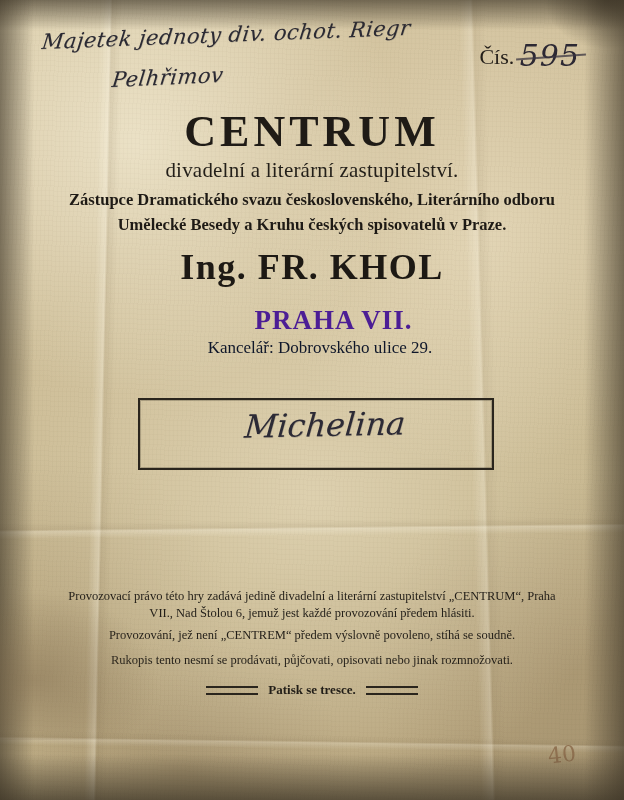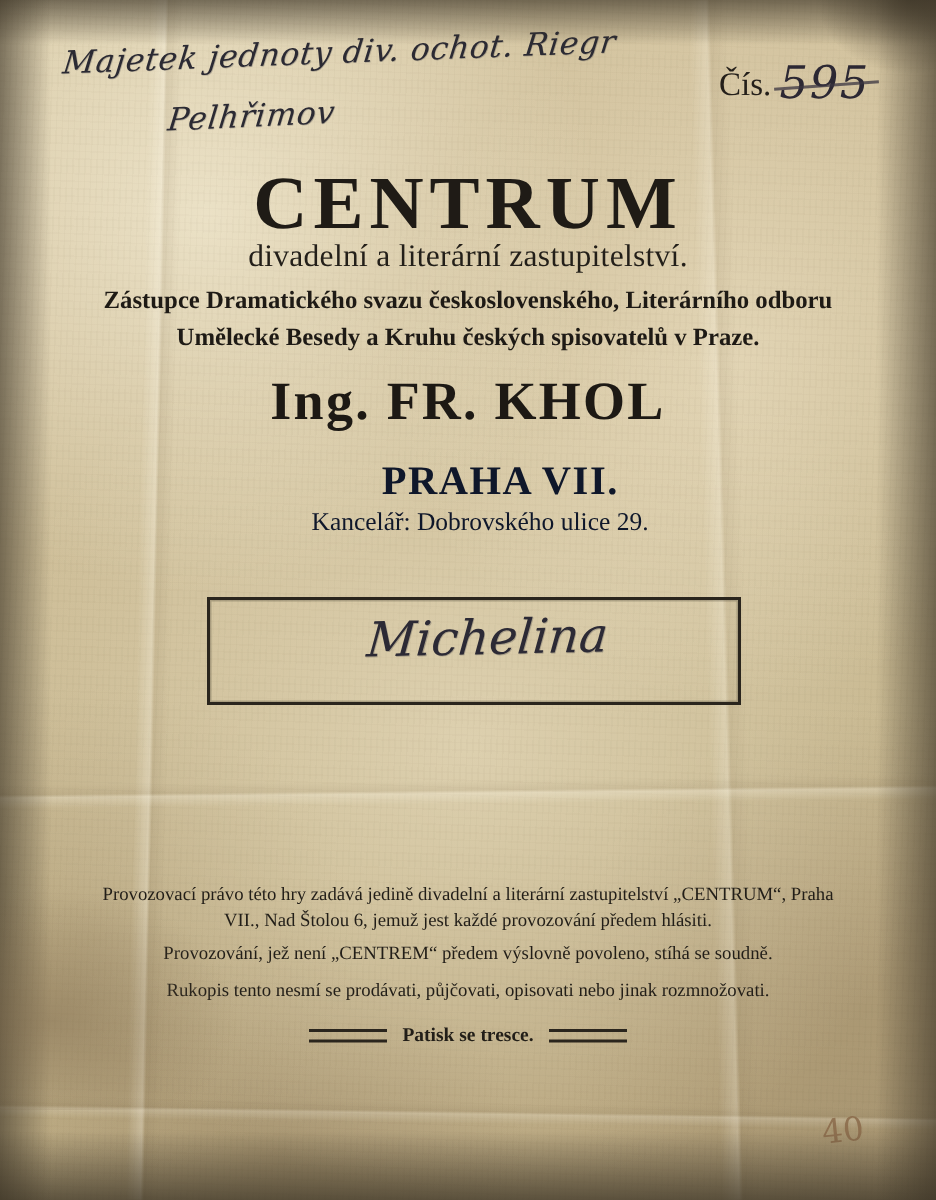--- a/index.html
+++ b/index.html
@@ -119,21 +119,21 @@
   }
   #stamp-number .num::after {
     content: "";
     position: absolute; left: -4px; right: -6px; top: 50%;
     height: 2px; background: #3a3440; transform: rotate(-4deg);
     opacity: 0.75;
   }
 
   h1#doc-title {
     position: absolute; left: 0; right: 0; top: 106px;
-    margin: 0; font-size: 50px; font-weight: 700;
+    margin: 0; font-size: 44px; font-weight: 700;
     letter-spacing: 4px; color: #1f1b16;
   }
   #subtitle {
     position: absolute; left: 0; right: 0; top: 158px;
     font-size: 21px; color: #231f19; letter-spacing: 0.2px;
   }
   #rep-line1 {
     position: absolute; left: 0; right: 0; top: 190px;
     font-size: 16.5px; font-weight: 700; color: #1e1a15;
   }
@@ -144,21 +144,21 @@
   #agent-name {
     position: absolute; left: 0; right: 0; top: 246px;
     font-size: 36px; font-weight: 700; letter-spacing: 1.5px; color: #1d1914;
   }
   #agent-street {
     position: absolute; left: 0; right: 0; top: 289px;
     font-size: 14px; color: #221e19;
   }
   #agent-city {
     position: absolute; left: 0; right: 0; top: 305px;
-    font-size: 27px; font-weight: 700; letter-spacing: 1px; color: #0f172a; margin-left: 43px;
+    font-size: 27px; font-weight: 700; letter-spacing: 1px; color: #4c1d95; margin-left: 43px;
   }
   #office-line {
     position: absolute; left: 0; right: 0; top: 338px;
     font-size: 17px; color: #0f172a; margin-left: 16px;
   }
 
   #title-box {
     position: absolute; left: 138px; top: 398px;
     width: 352px; height: 68px;
     border: 2px solid #2a251d;

